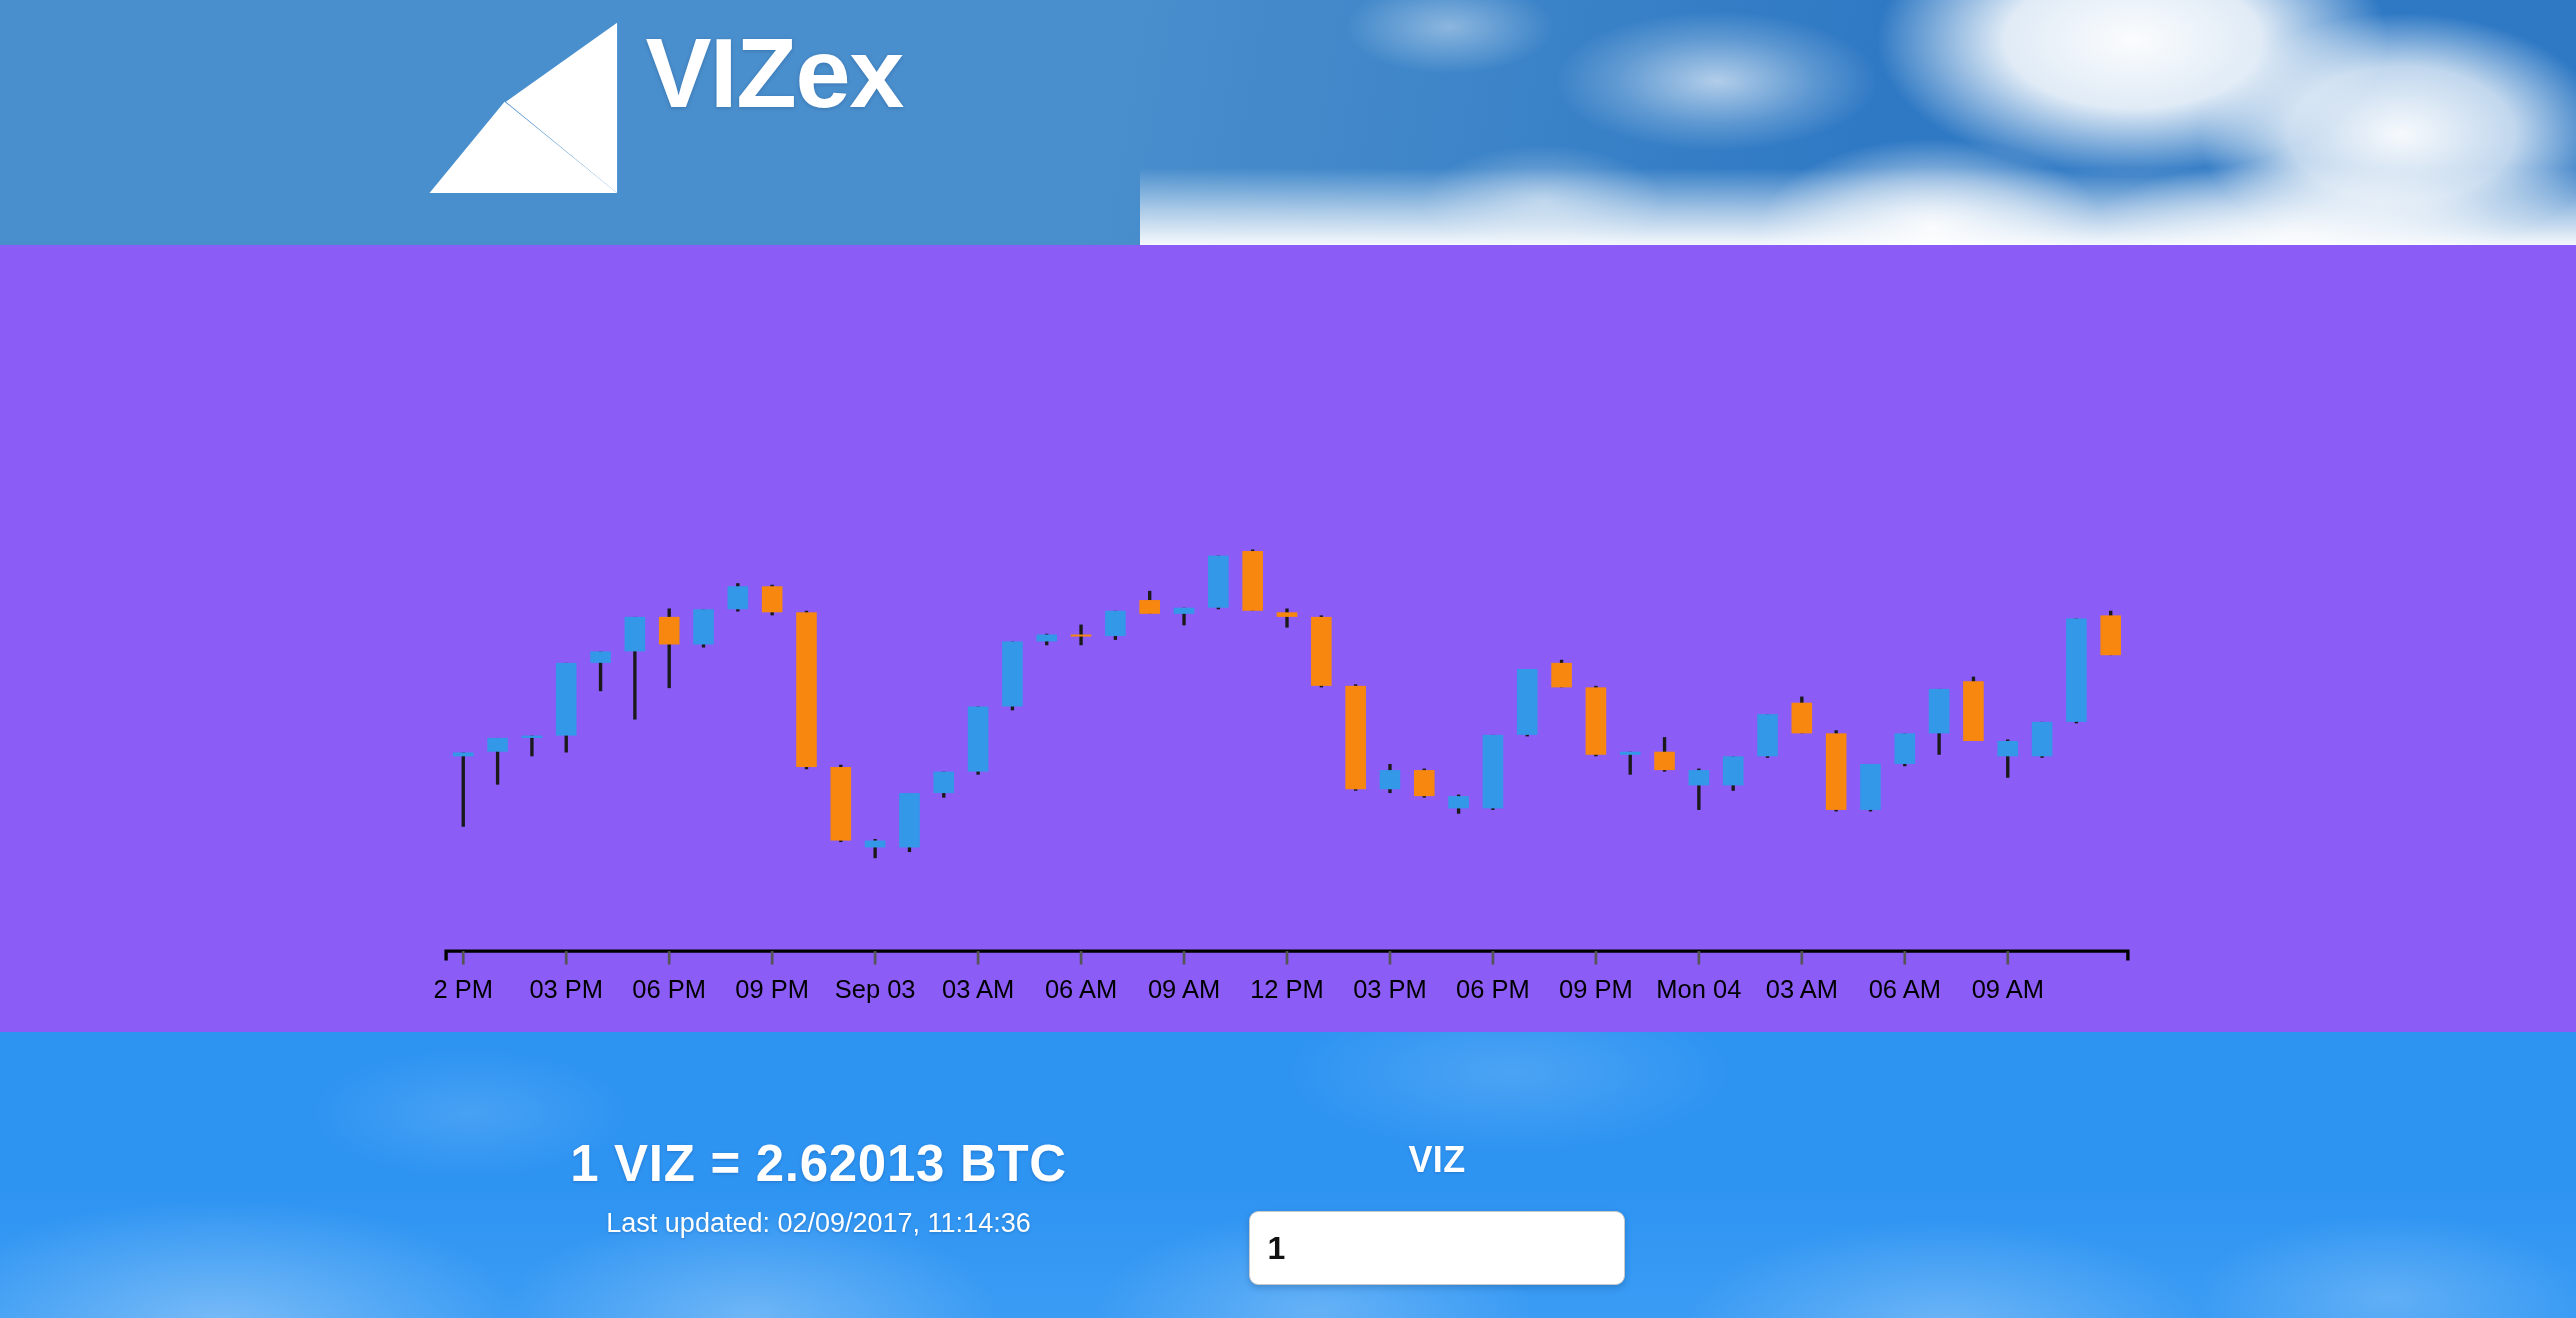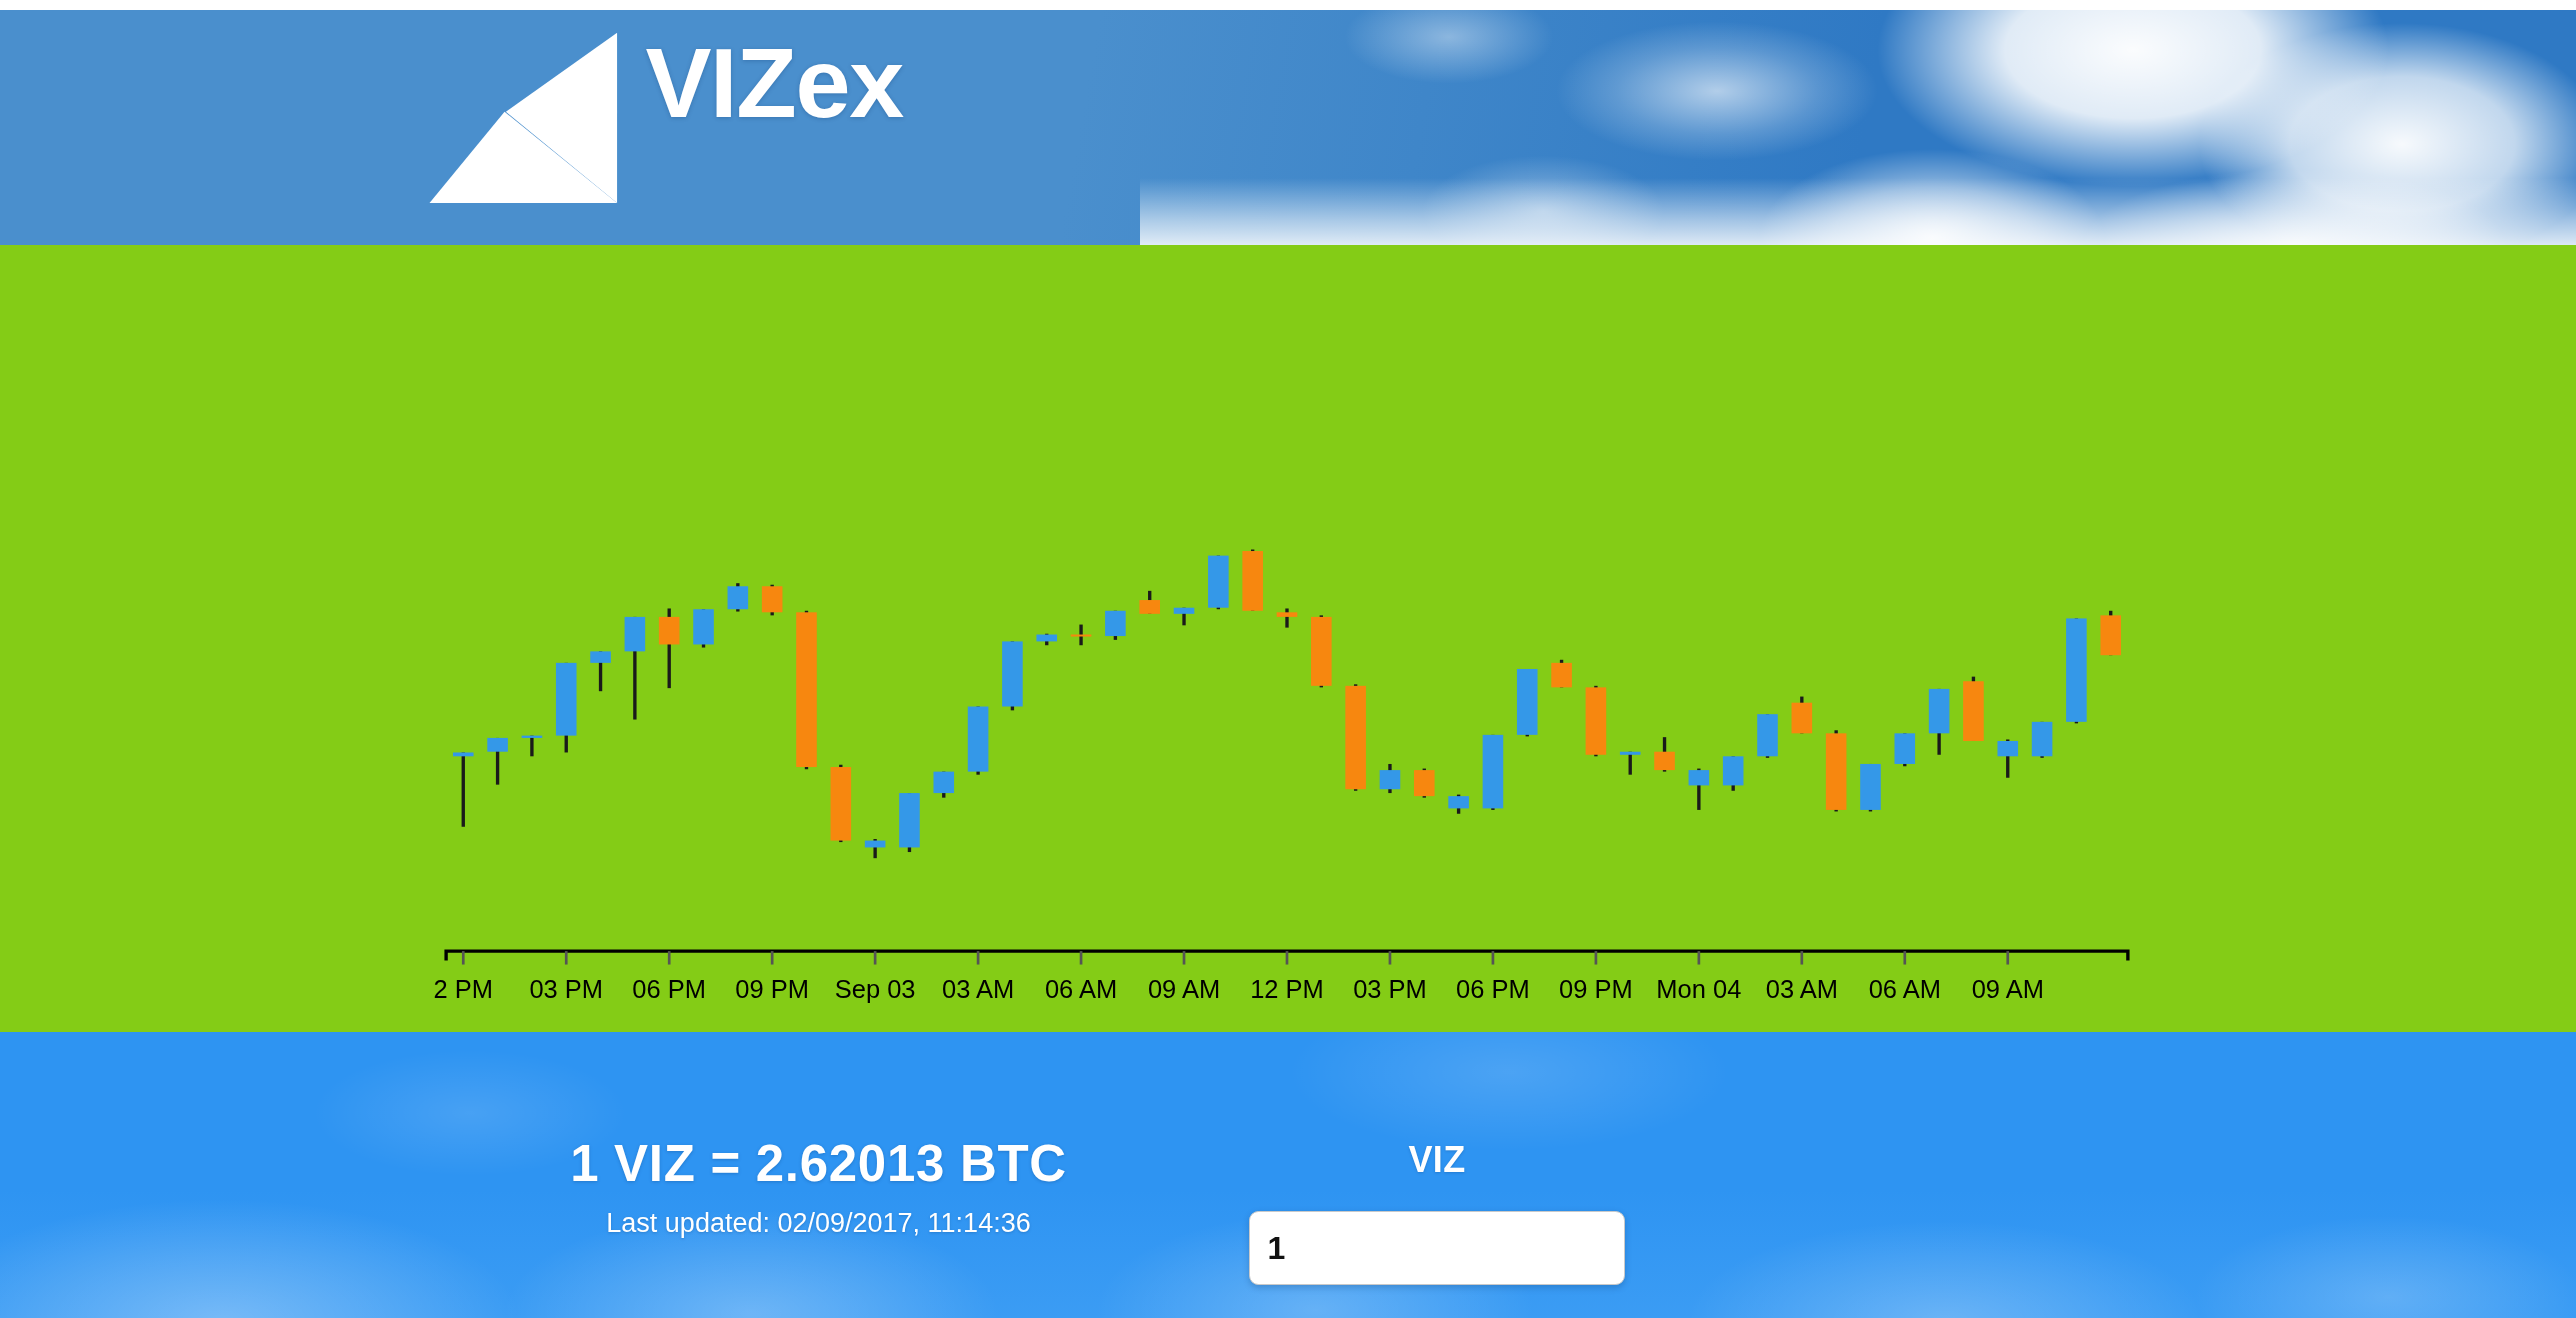--- a/index.html
+++ b/index.html
@@ -6,21 +6,21 @@
   html, body {
     width:2576px; height:1319px;
     font-family:"Liberation Sans", sans-serif;
     background:#ffffff;
     overflow:hidden;
   }
   .page { position:relative; width:2576px; height:1319px; }
 
   
   .header {
-    position:absolute; left:0; top:10px; width:2576px; height:245px;
+    position:absolute; left:0; top:0; width:2576px; height:245px;
     overflow:hidden;
     background:#4a8fcd;
   }
   .sky {
     position:absolute; inset:0;
     background:
       radial-gradient(ellipse 376px 201px at 2133px 40px, rgba(255,255,255,.98) 0%, rgba(255,255,255,.85) 34%, rgba(255,255,255,0) 68%),
       radial-gradient(ellipse 282px 168px at 2402px 134px, rgba(255,255,255,.96) 0%, rgba(255,255,255,.7) 40%, rgba(255,255,255,0) 72%),
       radial-gradient(ellipse 221px 114px at 1932px 228px, rgba(255,255,255,.9) 0%, rgba(255,255,255,.45) 45%, rgba(255,255,255,0) 78%),
       radial-gradient(ellipse 201px 87px at 1717px 81px, rgba(255,255,255,.62) 0%, rgba(255,255,255,.2) 50%, rgba(255,255,255,0) 80%),
@@ -48,21 +48,21 @@
   }
   .brand-tagline {
     font-size:32px; color:#ffffff; margin-top:14.8px; margin-left:4px;
     font-weight:400;
     text-shadow:0 0.7px 2.7px rgba(0,40,90,.22);
   }
 
   
   .chart-panel {
     position:absolute; left:0; top:245px; width:2576px; height:788px;
-    background:#84cc16;
+    background:#8b5cf6;
   }
   .chart-svg { display:block; width:2576px; height:788px; }
 
   
   .footer {
     position:absolute; left:0; top:1032px; width:2576px; height:286px;
     overflow:hidden;
     background:#3b82f6;
   }
   .footer-sky {

